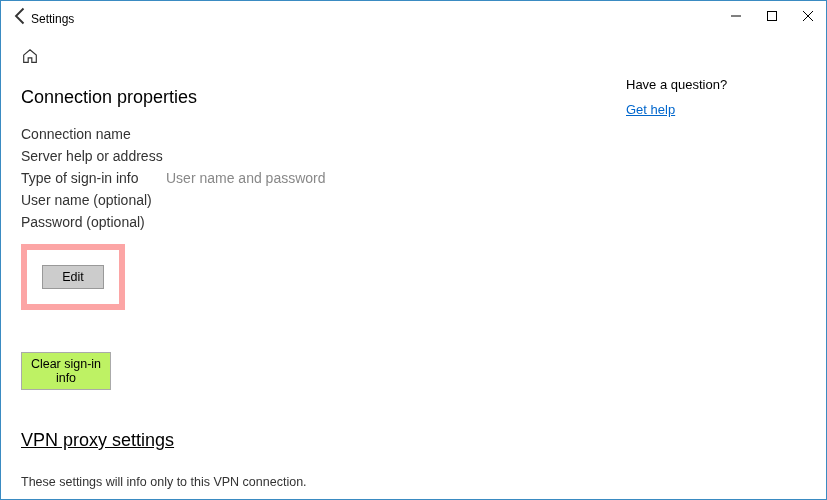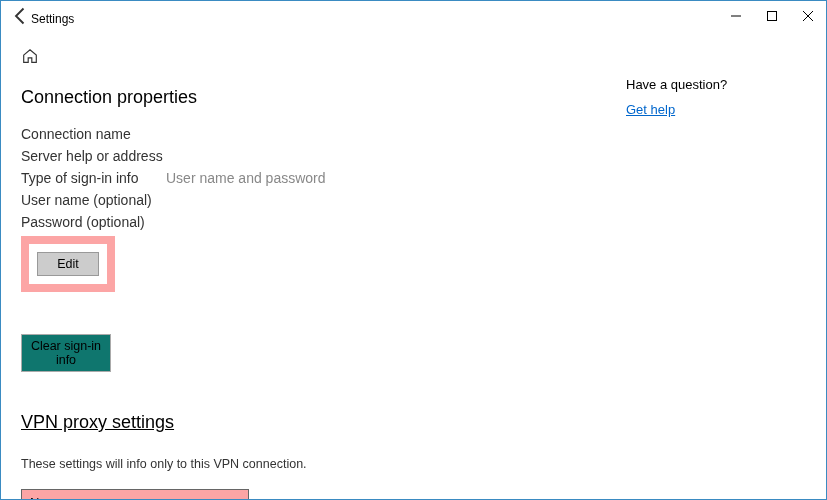--- a/index.html
+++ b/index.html
@@ -14,22 +14,22 @@
     .content-area { display: flex; padding: 16px 20px 0 20px; }
     .main-col { flex: 1; max-width: 500px; }
     .side-col { width: 170px; margin-left: auto; margin-right: 10px; padding-top: 30px; }
     .home-row { margin-bottom: 18px; }
     .home-icon { width: 18px; height: 18px; display: inline-block; }
     h1 { font-size: 18px; font-weight: 400; color: #000; margin-bottom: 18px; }
     h2 { font-size: 18px; font-weight: 400; color: #000; margin-top: 40px; margin-bottom: 24px; text-decoration: underline; }
     .prop-row { display: flex; font-size: 14px; color: #333; margin-bottom: 6px; }
     .prop-label { width: 145px; }
     .prop-value { color: #888; }
-    .btn { background: #0f766e; border: 1px solid #aaa; font-size: 12.5px; padding: 4px 0; cursor: pointer; display: inline-block; text-align: center; }
-    .btn-edit-wrap { display: inline-block; border: 8px solid #fca5a5; padding: 8px; }
+    .btn { background: #bef264; border: 1px solid #aaa; font-size: 12.5px; padding: 4px 0; cursor: pointer; display: inline-block; text-align: center; }
+    .btn-edit-wrap { display: inline-block; border: 6px solid #fca5a5; padding: 15px; margin-top: 8px; }
     .btn-edit { width: 62px; background: #ccc; border: 1px solid #999; padding: 4px 0; }
     .btn-clear { width: 90px; margin-top: 42px; }
     .desc { font-size: 12.5px; color: #333; margin-bottom: 18px; }
     .dropdown { width: 228px; border: 1px solid #666; padding: 5px 8px; font-size: 13px; display: flex; align-items: center; justify-content: space-between; cursor: pointer; background: #fca5a5; }
     .chev { margin-right: 2px; }
     .side-q { font-size: 13px; color: #000; margin-bottom: 10px; }
     .side-link { font-size: 13px; color: #0066cc; cursor: pointer; text-decoration: underline; }
   </style>
 </head>
 <body>

